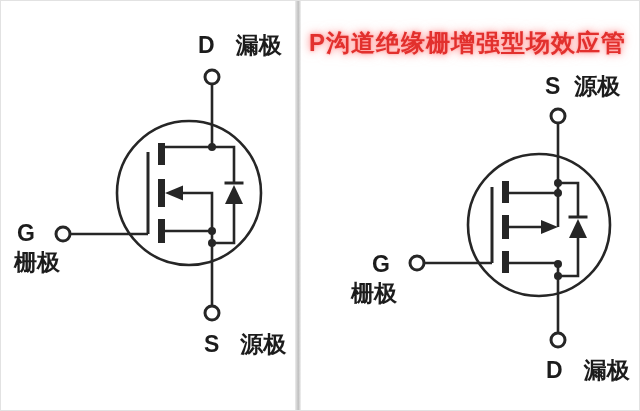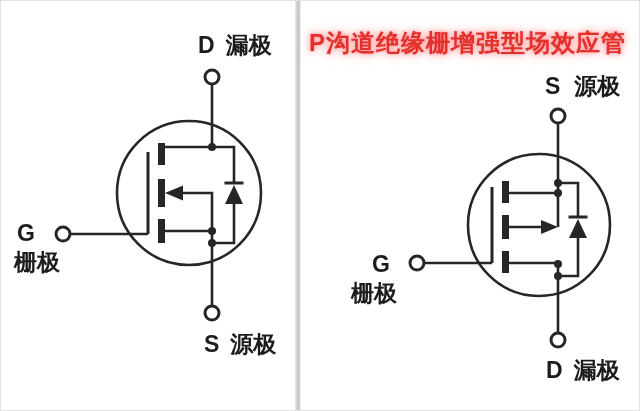--- a/index.html
+++ b/index.html
@@ -10,21 +10,21 @@
   }
   .divider{
     position:absolute;left:294px;top:0;width:6px;height:411px;
     background:linear-gradient(to right,#ededed,#bfbfbf 55%,#f3f3f3);
   }
   svg.art{position:absolute;left:0;top:0;width:640px;height:411px;}
   .lbl{
     position:absolute;color:#1c1c1c;font-weight:bold;font-size:23px;
     white-space:nowrap;display:flex;align-items:baseline;line-height:1;
   }
-  .lbl .gap7{margin-left:11px;}
+  .lbl .gap7{margin-left:21px;}
   .lbl .gap14{margin-left:14px;}
   .title{
     position:absolute;font-weight:bold;font-size:23px;white-space:nowrap;
     color:var(--red,#e2302d);
     text-shadow:0 0 2px rgba(255,150,150,.95),0 0 7px rgba(255,120,120,.75),0 0 12px rgba(255,160,160,.6);
     letter-spacing:.5px;line-height:1;
   }
   .title-right{font-size:24px;letter-spacing:1px;}
   .outline-letter{
     color:#ffffff;

